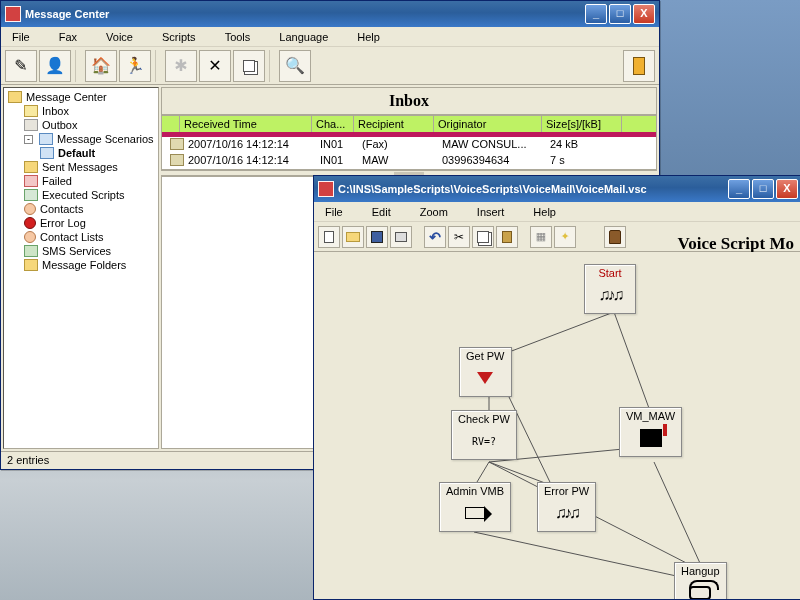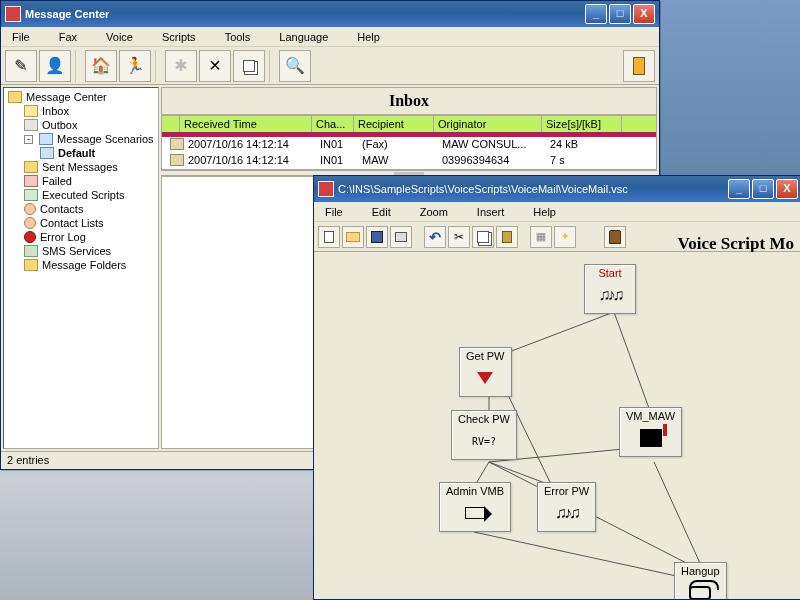--- a/index.html
+++ b/index.html
@@ -176,26 +176,26 @@
         </div>
       <div class="tree-item indent1">
           <span class="ti-ico ico-exec"></span>
           <span>Executed Scripts</span>
         </div>
       <div class="tree-item indent1">
           <span class="ti-ico ico-contact"></span>
           <span>Contacts</span>
         </div>
       <div class="tree-item indent1">
+          <span class="ti-ico ico-err"></span>
+          <span>Error Log</span>
+        </div>
+      <div class="tree-item indent1">
           <span class="ti-ico ico-contact"></span>
           <span>Contact Lists</span>
-        </div>
-      <div class="tree-item indent1">
-          <span class="ti-ico ico-err"></span>
-          <span>Error Log</span>
         </div>
       <div class="tree-item indent1">
           <span class="ti-ico ico-sms"></span>
           <span>SMS Services</span>
         </div>
       <div class="tree-item indent1">
           <span class="ti-ico ico-folder"></span>
           <span>Message Folders</span>
         </div>
     </div>
@@ -245,21 +245,21 @@
         </div>
       </div>
     </div>
   </div>
   <div class="statusbar"><span>2 entries</span></div>
 </div>
 
 <div class="window" id="scriptw">
   <div class="titlebar">
     <span class="title-icon"></span>
-    <span style="font-weight:normal">C:\INS\SampleScripts\VoiceScripts\VoiceMail\VoiceMail.vsc</span>
+    <span style="font-weight:bold">C:\INS\SampleScripts\VoiceScripts\VoiceMail\VoiceMail.vsc</span>
     <span class="spacer"></span>
     <span class="win-btn">_</span>
     <span class="win-btn">□</span>
     <span class="win-btn close">X</span>
   </div>
   <div class="menubar">
     <span>File</span>
     <span>Edit</span>
     <span>Zoom</span>
     <span>Insert</span>

